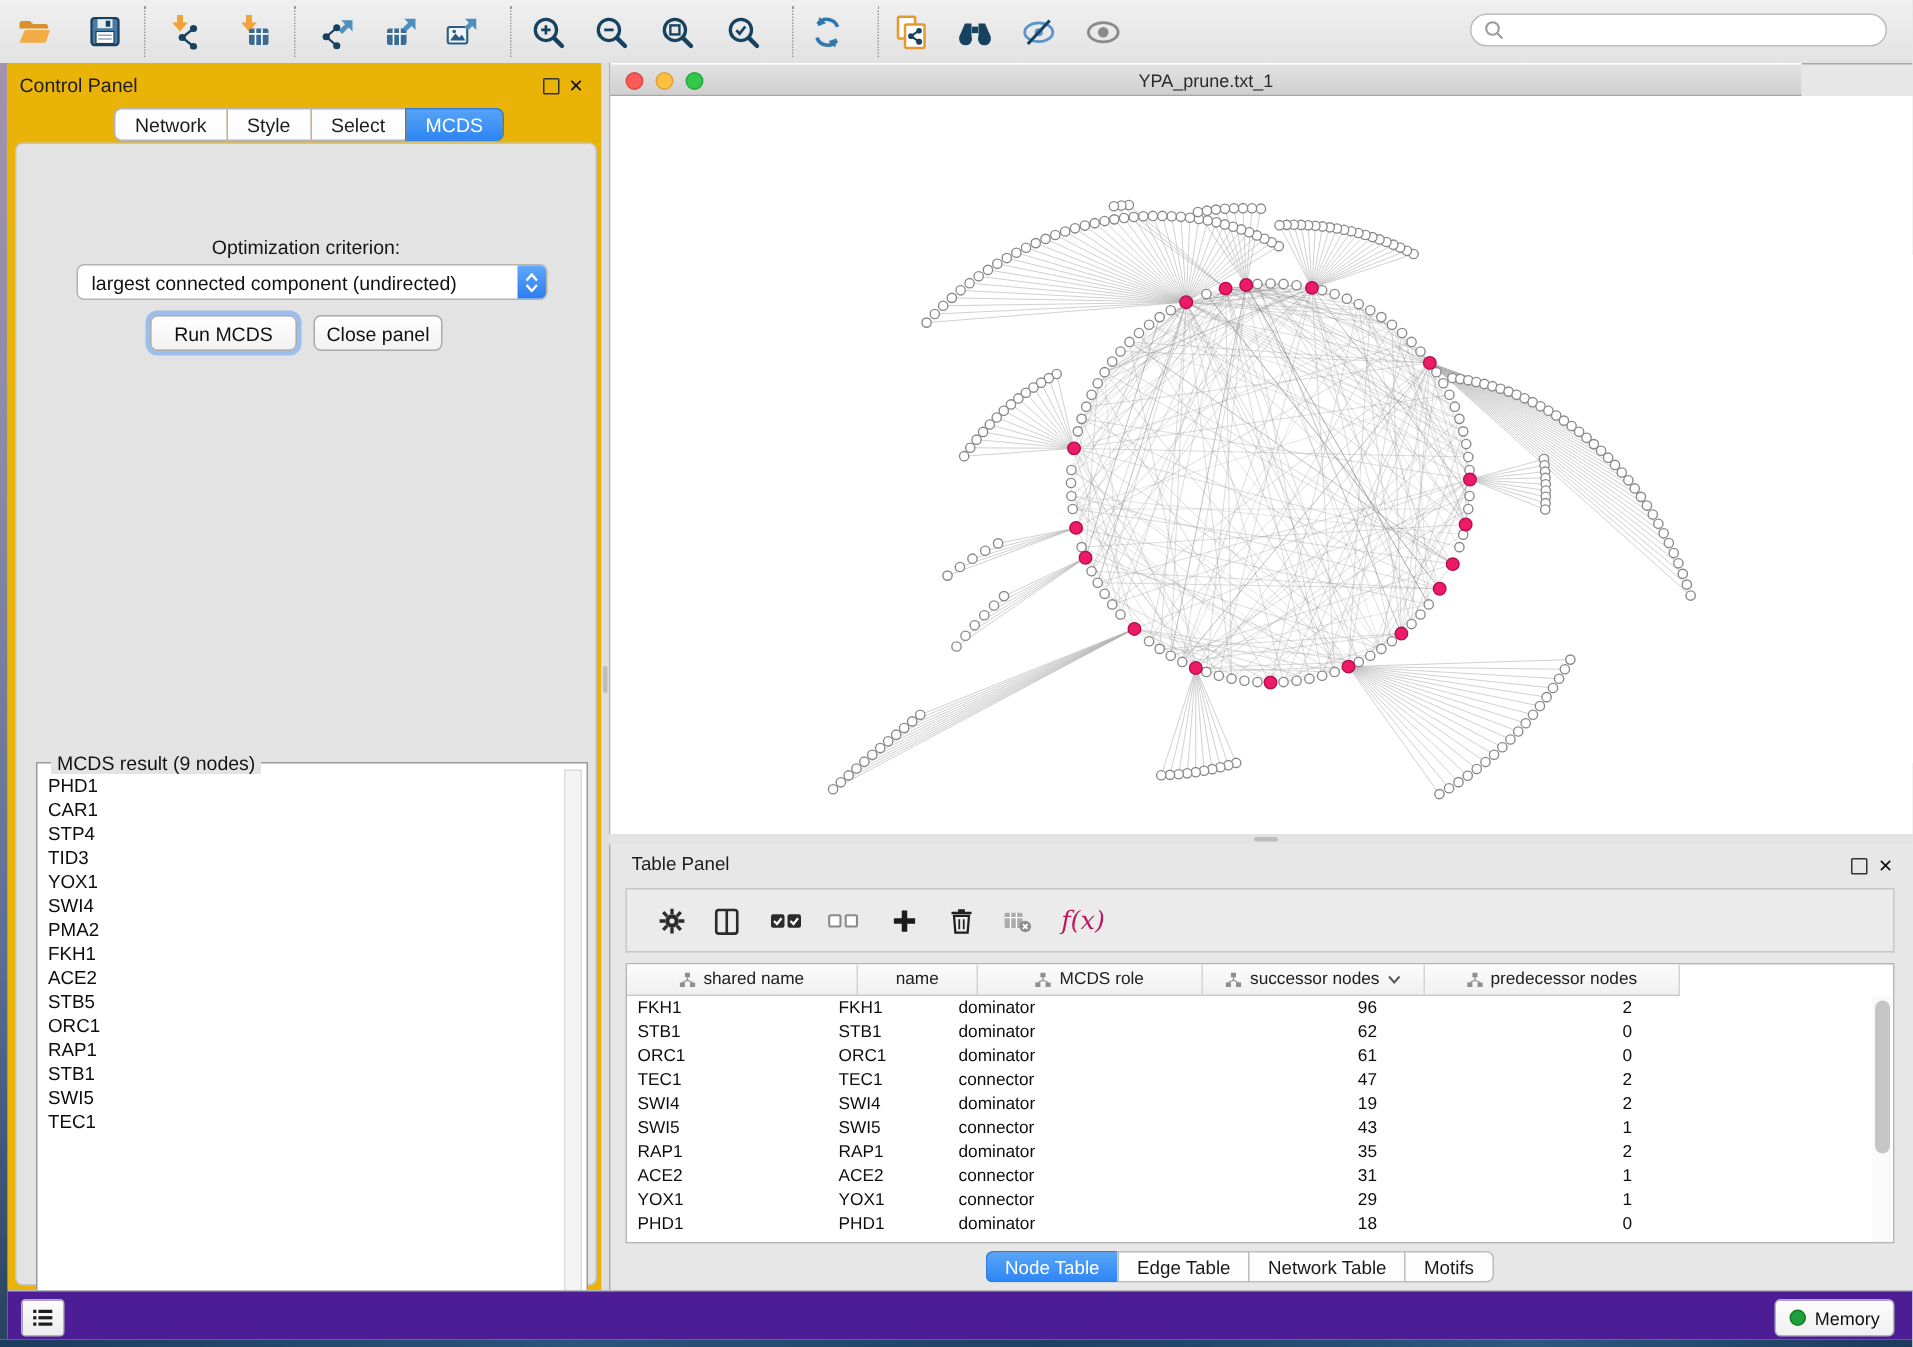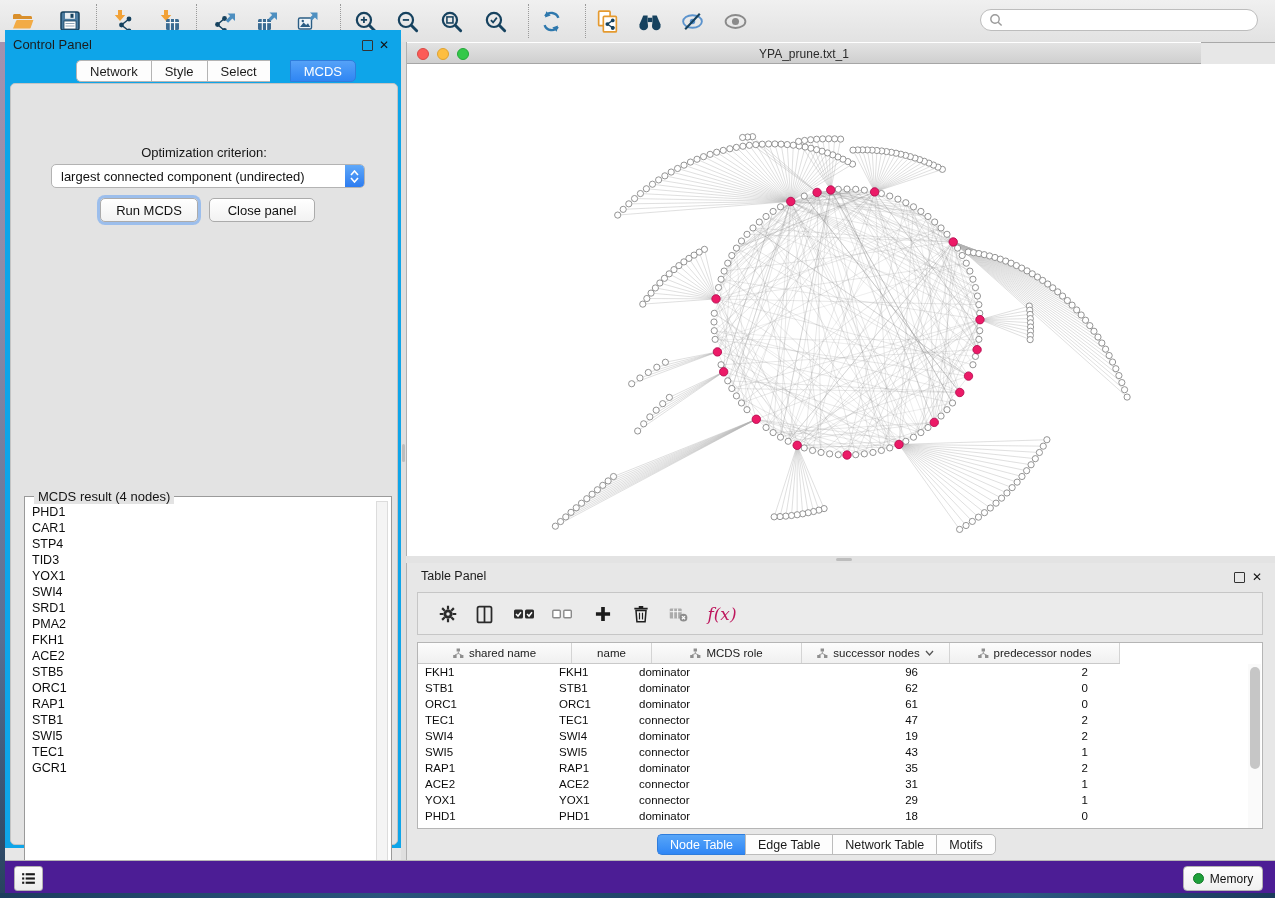--- a/index.html
+++ b/index.html
@@ -9,36 +9,36 @@
   .abs{position:absolute;}
   
   #wall-left{left:0;top:42px;width:5px;height:851px;background:linear-gradient(#a492ae,#8d8aa6 30%,#5a6f92 70%,#27435f);}
   #wall-bottom{left:0;top:893px;width:1275px;height:5px;background:linear-gradient(90deg,#1c3c5e,#2a547c 30%,#1e4064 55%,#2c5880 80%,#1b3a5c);}
   
   #toolbar{left:0;top:0;width:1275px;height:42px;background:linear-gradient(#f0f0f0,#e2e2e2);border-bottom:1px solid #a9a9a9;}
   .tbtn{position:absolute;top:7px;width:30px;height:28px;display:flex;align-items:center;justify-content:center;cursor:default;}
   .tsep{position:absolute;top:4px;width:0;height:34px;border-left:1px dotted #9a9a9a;}
   #search-box{position:absolute;left:980px;top:9px;width:278px;height:22px;background:#fff;border:1px solid #bdbdbd;border-radius:12px;display:flex;align-items:center;padding-left:8px;box-sizing:border-box;}
   
-  #control-panel{left:5px;top:30px;width:396px;height:818px;background:#0ea5e9;}
+  #control-panel{left:5px;top:42px;width:396px;height:818px;background:#eab308;}
   #cp-title{position:absolute;left:8px;top:7px;font-size:13px;color:#1c1c1c;}
   .win-float{position:absolute;width:9px;height:9px;border:1.4px solid #333;border-radius:1px;}
   .win-close{position:absolute;font-size:12px;font-weight:bold;color:#111;line-height:1;}
   #cp-tabs{position:absolute;left:71px;top:30px;height:22px;display:flex;}
   .seg{height:22px;line-height:22px;padding:0 13px;font-size:13px;color:#1c1c1c;background:#fdfdfd;border:1px solid #b4b4b4;border-right:none;box-sizing:border-box;}
   .seg:first-child{border-radius:5px 0 0 5px;}
-  .seg:last-child{border:1px solid #2f7ddc;border-radius:0 5px 5px 0;background:linear-gradient(#55a2f8,#2f86f3);color:#fff;margin-left:20px;}
+  .seg:last-child{border:1px solid #2f7ddc;border-radius:0 5px 5px 0;background:linear-gradient(#55a2f8,#2f86f3);color:#fff;}
   #cp-card{position:absolute;left:5px;top:53px;width:386px;height:760px;background:#e3e3e3;border:1px solid #c4c4c4;border-radius:5px;}
   #opt-label{position:absolute;left:0;top:61px;width:100%;text-align:center;font-size:13px;color:#161616;}
   #criterion{position:absolute;left:40px;top:80px;width:314px;height:24px;background:#fff;border:1px solid #b3b3b3;border-radius:5px;box-sizing:border-box;display:flex;align-items:center;}
   #criterion .val{flex:1;font-size:13px;color:#111;padding-left:9px;white-space:nowrap;}
   #criterion .stepper{width:19px;height:22px;background:linear-gradient(#5fa8f9,#2d7cf0);border-radius:0 4px 4px 0;display:flex;flex-direction:column;align-items:center;justify-content:center;gap:1px;}
   .btn{position:absolute;height:24px;background:linear-gradient(#ffffff,#f2f2f2);border:1px solid #ababab;border-radius:5px;font-size:13px;color:#111;display:flex;align-items:center;justify-content:center;box-sizing:border-box;}
   #run-btn{left:89px;top:114px;width:98px;box-shadow:0 0 0 3px rgba(98,160,244,.55);}
-  #closepanel-btn{left:198px;top:114px;width:106px;}
+  #closepanel-btn{left:198px;top:114px;width:86px;}
   #mcds-group{position:absolute;left:13px;top:412px;width:366px;height:370px;border:1px solid #9a9a9a;background:#fff;}
   #mcds-group-title{position:absolute;left:9px;top:-8px;background:#e3e3e3;padding:0 4px;font-size:13px;color:#141414;}
   #mcds-list{list-style:none;margin:0;padding:7px 0 0 7px;font-size:12.5px;color:#0d0d0d;line-height:16px;height:352px;overflow:hidden;}
   #mcds-scroll{position:absolute;right:3px;top:4px;width:12px;height:360px;background:#f4f4f4;border:1px solid #dcdcdc;box-sizing:border-box;}
   
   #v-split{left:401px;top:42px;width:5px;height:818px;background:#dfdfdf;}
   #v-split .grip{position:absolute;left:1px;top:402px;width:3px;height:18px;background:#bdbdbd;border-radius:2px;}
   #h-split{left:406px;top:556px;width:869px;height:7px;background:#e3e3e3;}
   #h-split .grip{position:absolute;left:430px;top:2px;width:16px;height:3px;background:#bdbdbd;border-radius:2px;}
   
@@ -254,39 +254,37 @@
             <path d="M1 5 4.5 1 8 5" fill="none" stroke="#fff" stroke-width="1.6"></path>
           </svg>
         <svg width="9" height="6" viewBox="0 0 9 6">
             <path d="M1 1 4.5 5 8 1" fill="none" stroke="#fff" stroke-width="1.6"></path>
           </svg>
       </span>
     </div>
     <div class="btn" id="run-btn">Run MCDS</div>
     <div class="btn" id="closepanel-btn">Close panel</div>
     <div id="mcds-group">
-      <div id="mcds-group-title">MCDS result (4 nodes)</div>
+      <div id="mcds-group-title">MCDS result (9 nodes)</div>
       <ul id="mcds-list">
           <li>PHD1</li>
           <li>CAR1</li>
           <li>STP4</li>
           <li>TID3</li>
           <li>YOX1</li>
           <li>SWI4</li>
-          <li>SRD1</li>
           <li>PMA2</li>
           <li>FKH1</li>
           <li>ACE2</li>
           <li>STB5</li>
           <li>ORC1</li>
           <li>RAP1</li>
           <li>STB1</li>
           <li>SWI5</li>
           <li>TEC1</li>
-          <li>GCR1</li>
         </ul>
       <div id="mcds-scroll"></div>
     </div>
   </div>
 </div>
 
 <div id="v-split" class="abs">
     <div class="grip"></div>
   </div>
 <div id="h-split" class="abs">

